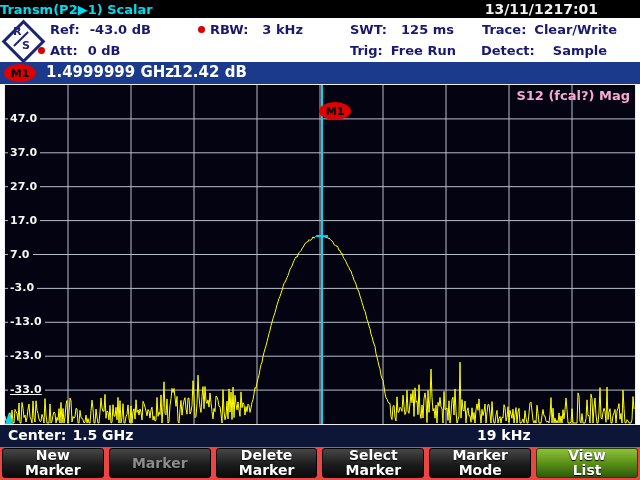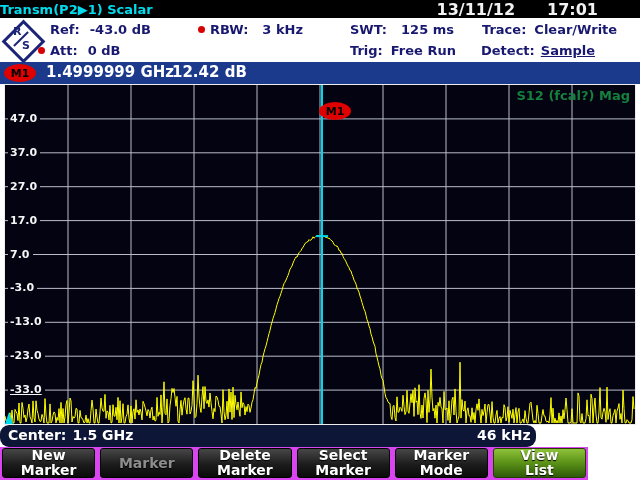--- a/index.html
+++ b/index.html
@@ -3,36 +3,36 @@
 <meta charset="utf-8">
 <style>
   html,body{margin:0;padding:0;background:#000;}
   .screen{position:relative;width:640px;height:480px;overflow:hidden;background:#fff;
           font-family:"DejaVu Sans",sans-serif;}
 
   
   .titlebar{position:absolute;left:0;top:0;width:640px;height:18px;background:#000;
             display:flex;align-items:center;}
   .title{color:#00dcee;font-weight:bold;font-size:13px;white-space:nowrap;}
-  .clock{margin-left:auto;margin-right:42px;display:flex;gap:32px;color:#f2f2f2;
-         font-weight:bold;font-size:16px;}
+  .clock{margin-left:auto;margin-right:42px;display:flex;gap:0;color:#f2f2f2;
+         font-weight:bold;font-size:14px;}
 
   
   .settings{position:absolute;left:0;top:18px;width:640px;height:44px;background:#ffffff;}
   .sgroup{position:absolute;display:flex;align-items:center;height:20px;font-size:13px;
           font-weight:bold;color:#181870;white-space:nowrap;}
   .sgroup .val{display:inline-block;}
   .bullet{width:7px;height:7px;border-radius:50%;background:#d80000;margin-right:5px;flex:none;}
   #g-ref{left:50px;top:1px;}     #g-ref .val{margin-left:10px;}
   #g-rbw{left:198px;top:1px;}    #g-rbw .val{margin-left:14px;}
   #g-swt{left:350px;top:1px;}    #g-swt .val{margin-left:14px;}
   #g-trace{left:482px;top:1px;}  #g-trace .val{margin-left:8px;}
   #g-att{left:38px;top:22px;}    #g-att .val{margin-left:10px;}
   #g-trig{left:350px;top:22px;}  #g-trig .val{margin-left:8px;}
-  #g-detect{left:481px;top:22px;align-items:center;}#g-detect .val{margin-left:6px;text-decoration:underline;}
+  #g-detect{left:481px;top:22px;align-items:center;}#g-detect .val{margin-left:18px;}
 
   
   .logo{position:absolute;left:2px;top:2px;width:38px;height:38px;}
   .logo-diamond{position:absolute;left:6px;top:6px;width:25px;height:25px;background:#fff;
                 border:3px solid #1c2478;transform:rotate(45deg);}
   .logo-slash{position:absolute;left:9px;top:18px;width:20px;height:2px;background:#1c2478;
               transform:rotate(-45deg);}
   .logo-r,.logo-s{position:absolute;font-size:11px;font-weight:bold;color:#1c2478;}
   .logo-r{left:11px;top:5px;} .logo-s{left:20px;top:19px;}
 
@@ -42,36 +42,36 @@
   .m1-pill{position:absolute;left:4px;top:2px;width:32px;height:18px;background:#e00000;
            border-radius:50%;color:#000;font-size:11px;font-weight:bold;display:flex;
            align-items:center;justify-content:center;}
   .mk-freq{position:absolute;left:46px;top:1px;}
   .mk-level{position:absolute;left:172px;top:1px;}
 
   
   .plot{position:absolute;left:4px;top:84px;width:632px;height:341px;background:#040312;
         border:1px solid #ededed;box-sizing:border-box;}
   .plot svg{position:absolute;left:0;top:0;}
-  .trace-label{position:absolute;right:5px;top:3px;color:#15803d;font-size:13px;font-weight:bold;}
+  .trace-label{position:absolute;right:5px;top:3px;color:#f9a8d4;font-size:13px;font-weight:bold;}
   .m1-plot{position:absolute;left:314px;top:17px;width:32px;height:18px;background:#e00000;
            border-radius:50%;color:#000;font-size:11px;font-weight:bold;display:flex;
            align-items:center;justify-content:center;z-index:3;}
   .y-label{position:absolute;left:3px;color:#f5f5f5;font-size:11px;font-weight:bold;
            background:#040312;padding:0 3px 0 2px;line-height:13px;z-index:2;}
 
   
-  .bottombar{position:absolute;left:0;top:425px;width:536px;height:22px;background:#0e1638;
-             color:#fff;font-weight:bold;font-size:14px;border-radius:9px;}
+  .bottombar{position:absolute;left:0;top:425px;width:640px;height:22px;background:#0e1638;
+             color:#fff;font-weight:bold;font-size:14px;}
   .center-group{position:absolute;left:8px;top:2px;display:flex;gap:6px;}
   .span-label{position:absolute;left:388px;top:2px;margin-top:40px;}
   .span-value{position:absolute;left:477px;top:2px;}
 
   
-  .softkeys{position:absolute;left:0;top:447px;width:588px;height:33px;background:#d946ef;
+  .softkeys{position:absolute;left:0;top:447px;width:640px;height:33px;background:#ef4444;
             display:flex;gap:5px;padding:1px 2px 2px;box-sizing:border-box;}
   .softkey{flex:1;border-radius:3px;background:linear-gradient(#474747,#1c1c1c 55%,#0a0a0a);
            border:1px solid #000;color:#fff;font-size:14px;font-weight:bold;line-height:15px;
            text-align:center;display:flex;flex-direction:column;justify-content:center;
            text-shadow:0 1px 1px #000;cursor:pointer;padding:0;
            font-family:"DejaVu Sans",sans-serif;}
   .softkey.disabled{color:#8d8d8d;}
   .softkey.active{background:linear-gradient(#8fc23a,#5a9117 50%,#2f5a0b);
                   border:1px solid #243f00;align-items:center;}
 </style>
@@ -172,21 +172,21 @@
     <span class="trace-label">S12 (fcal?) Mag</span>
     <span class="m1-plot">M1</span>
   </div>
 
   <div class="bottombar">
     <span class="center-group">
       <span>Center:</span>
       <span>1.5 GHz</span>
     </span>
     <span class="span-label">Span:</span>
-    <span class="span-value">46 kHz</span>
+    <span class="span-value">19 kHz</span>
   </div>
 
   <div class="softkeys">
     <button class="softkey">
       <span>New</span>
       <span>Marker</span>
     </button>
     <button class="softkey disabled">
       <span>Marker</span>
     </button>

